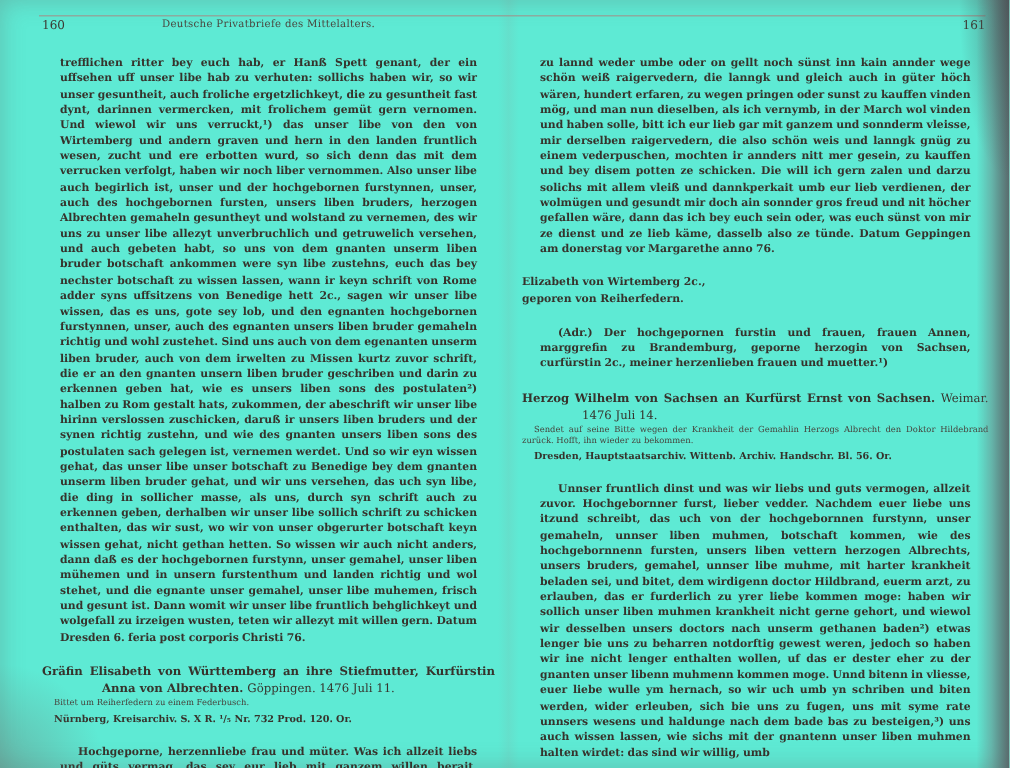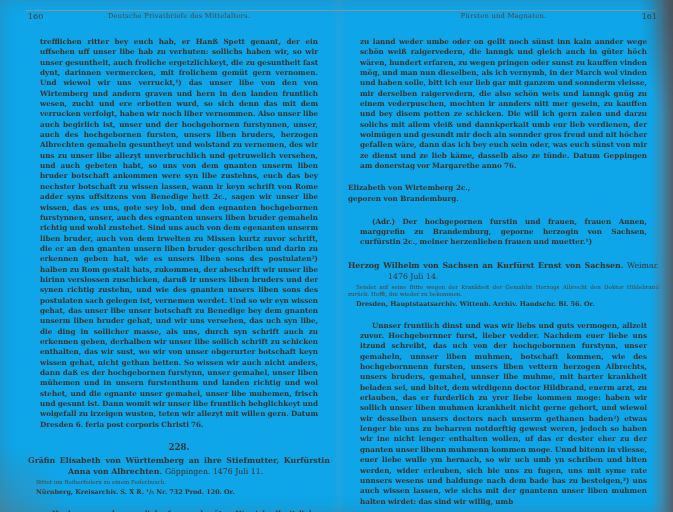--- a/index.html
+++ b/index.html
@@ -4,21 +4,21 @@
 <style>
   html,body{margin:0;padding:0;}
   body{
     width:673px;height:512px;
     background:#c9c7c3;
     font-family:"DejaVu Serif", serif;
     overflow:hidden;
   }
   .scan{
     position:relative;width:673px;height:512px;
-    background:#0ea5e9;
+    background:#5eead4;
     overflow:hidden;
     box-shadow:inset 0 0 16px rgba(96,94,92,.32);
   }
   
   .top-hairline{position:absolute;left:26px;right:16px;top:10px;height:1px;background:#9b988f;opacity:.75;}
   .edge-right{position:absolute;top:0;right:0;bottom:0;width:22px;
     background:linear-gradient(to right, rgba(125,123,127,0) 0%, rgba(112,110,115,.40) 45%, rgba(88,87,93,.85) 100%);}
   .edge-right-top{position:absolute;top:0;right:0;width:34px;height:120px;
     background:radial-gradient(ellipse at top right, rgba(70,69,74,.55) 0%, rgba(70,69,74,0) 70%);}
   .corner-bl{position:absolute;left:0;bottom:0;width:70px;height:70px;
@@ -55,38 +55,36 @@
 <div class="scan">
   <div class="top-hairline"></div>
   <div class="gutter"></div>
 
   <div class="page left">
     <div class="rh">
       <span class="num">160</span>
       <span class="title">Deutsche Privatbriefe des Mittelalters.</span>
     </div>
     <p class="body">trefflichen ritter bey euch hab, er Hanß Spett genant, der ein uffsehen uff unser libe hab zu verhuten: sollichs haben wir, so wir unser gesuntheit, auch froliche ergetzlichkeyt, die zu gesuntheit fast dynt, darinnen vermercken, mit frolichem gemüt gern vernomen. Und wiewol wir uns verruckt,¹) das unser libe von den von Wirtemberg und andern graven und hern in den landen fruntlich wesen, zucht und ere erbotten wurd, so sich denn das mit dem verrucken verfolgt, haben wir noch liber vernommen. Also unser libe auch begirlich ist, unser und der hochgebornen furstynnen, unser, auch des hochgebornen fursten, unsers liben bruders, herzogen Albrechten gemaheln gesuntheyt und wolstand zu vernemen, des wir uns zu unser libe allezyt unverbruchlich und getruwelich versehen, und auch gebeten habt, so uns von dem gnanten unserm liben bruder botschaft ankommen were syn libe zustehns, euch das bey nechster botschaft zu wissen lassen, wann ir keyn schrift von Rome adder syns uffsitzens von Benedige hett 2c., sagen wir unser libe wissen, das es uns, gote sey lob, und den egnanten hochgebornen furstynnen, unser, auch des egnanten unsers liben bruder gemaheln richtig und wohl zustehet. Sind uns auch von dem egenanten unserm liben bruder, auch von dem irwelten zu Missen kurtz zuvor schrift, die er an den gnanten unsern liben bruder geschriben und darin zu erkennen geben hat, wie es unsers liben sons des postulaten²) halben zu Rom gestalt hats, zukommen, der abeschrift wir unser libe hirinn verslossen zuschicken, daruß ir unsers liben bruders und der synen richtig zustehn, und wie des gnanten unsers liben sons des postulaten sach gelegen ist, vernemen werdet. Und so wir eyn wissen gehat, das unser libe unser botschaft zu Benedige bey dem gnanten unserm liben bruder gehat, und wir uns versehen, das uch syn libe, die ding in sollicher masse, als uns, durch syn schrift auch zu erkennen geben, derhalben wir unser libe sollich schrift zu schicken enthalten, das wir sust, wo wir von unser obgerurter botschaft keyn wissen gehat, nicht gethan hetten. So wissen wir auch nicht anders, dann daß es der hochgebornen furstynn, unser gemahel, unser liben mühemen und in unsern furstenthum und landen richtig und wol stehet, und die egnante unser gemahel, unser libe muhemen, frisch und gesunt ist. Dann womit wir unser libe fruntlich behglichkeyt und wolgefall zu irzeigen wusten, teten wir allezyt mit willen gern. Datum Dresden 6. feria post corporis Christi 76.</p>
-    <div class="num-head">228.</div>
     <p class="letter-head"><span>Gräfin Elisabeth von Württemberg an ihre Stiefmutter, Kurfürstin Anna von Albrechten.</span> <span class="pd">Göppingen. 1476 Juli 11.</span></p>
     <p class="regest">Bittet um Reiherfedern zu einem Federbusch.</p>
     <p class="source">Nürnberg, Kreisarchiv. S. X R. ¹/₅ Nr. 732 Prod. 120. Or.</p>
     <p class="body indent">Hochgeporne, herzennliebe frau und müter. Was ich allzeit liebs und güts vermag, das sey eur lieb mit ganzem willen berait. Nachdem und ich hie</p>
     <div class="fn-rule"></div>
     <p class="footnotes">¹) sich an einem andern Ort begeben.  ²) Ernst, seit Anfang Januar postulierter Erzbischof von Magdeburg.</p>
   </div>
 
   <div class="page right">
     <div class="rh">
-      <span class="title">Fürsten und Magnaten.</span>
       <span class="num">161</span>
     </div>
     <p class="body">zu lannd weder umbe oder on gellt noch sünst inn kain annder wege schön weiß raigervedern, die lanngk und gleich auch in güter höch wären, hundert erfaren, zu wegen pringen oder sunst zu kauffen vinden mög, und man nun dieselben, als ich vernymb, in der March wol vinden und haben solle, bitt ich eur lieb gar mit ganzem und sonnderm vleisse, mir derselben raigervedern, die also schön weis und lanngk gnüg zu einem vederpuschen, mochten ir annders nitt mer gesein, zu kauffen und bey disem potten ze schicken. Die will ich gern zalen und darzu solichs mit allem vleiß und dannkperkait umb eur lieb verdienen, der wolmügen und gesundt mir doch ain sonnder gros freud und nit höcher gefallen wäre, dann das ich bey euch sein oder, was euch sünst von mir ze dienst und ze lieb käme, dasselb also ze tünde. Datum Geppingen am donerstag vor Margarethe anno 76.</p>
     <div class="sig">
       <span>Elizabeth von Wirtemberg 2c.,</span><br>
-      <span>geporen von Brandemburg.</span>
+      <span>geporen von Reiherfedern.</span>
     </div>
     <p class="body indent">(Adr.) Der hochgepornen furstin und frauen, frauen Annen, marggrefin zu Brandemburg, geporne herzogin von Sachsen, curfürstin 2c., meiner herzenlieben frauen und muetter.¹)</p>
     <p class="letter-head"><span>Herzog Wilhelm von Sachsen an Kurfürst Ernst von Sachsen.</span> <span class="pd">Weimar. 1476 Juli 14.</span></p>
     <p class="regest">Sendet auf seine Bitte wegen der Krankheit der Gemahlin Herzogs Albrecht den Doktor Hildebrand zurück. Hofft, ihn wieder zu bekommen.</p>
     <p class="source">Dresden, Hauptstaatsarchiv. Wittenb. Archiv. Handschr. Bl. 56. Or.</p>
     <p class="body indent">Unnser fruntlich dinst und was wir liebs und guts vermogen, allzeit zuvor. Hochgebornner furst, lieber vedder. Nachdem euer liebe uns itzund schreibt, das uch von der hochgebornnen furstynn, unser gemaheln, unnser liben muhmen, botschaft kommen, wie des hochgebornnenn fursten, unsers liben vettern herzogen Albrechts, unsers bruders, gemahel, unnser libe muhme, mit harter krankheit beladen sei, und bitet, dem wirdigenn doctor Hildbrand, euerm arzt, zu erlauben, das er furderlich zu yrer liebe kommen moge: haben wir sollich unser liben muhmen krankheit nicht gerne gehort, und wiewol wir desselben unsers doctors nach unserm gethanen baden²) etwas lenger bie uns zu beharren notdorftig gewest weren, jedoch so haben wir ine nicht lenger enthalten wollen, uf das er dester eher zu der gnanten unser libenn muhmenn kommen moge. Unnd bitenn in vliesse, euer liebe wulle ym hernach, so wir uch umb yn schriben und biten werden, wider erleuben, sich bie uns zu fugen, uns mit syme rate unnsers wesens und haldunge nach dem bade bas zu besteigen,³) uns auch wissen lassen, wie sichs mit der gnantenn unser liben muhmen halten wirdet: das sind wir willig, umb</p>
     <div class="fn-rule"></div>
     <p class="footnotes">¹) Antwort siehe Nr. 231.  ²) Vgl. Nr. 207.  ³) festigen.</p>
     <div class="imprint-row">
       <span>Steinhausen, Deutsche Privatbriefe des Mittelalters. I.</span>

